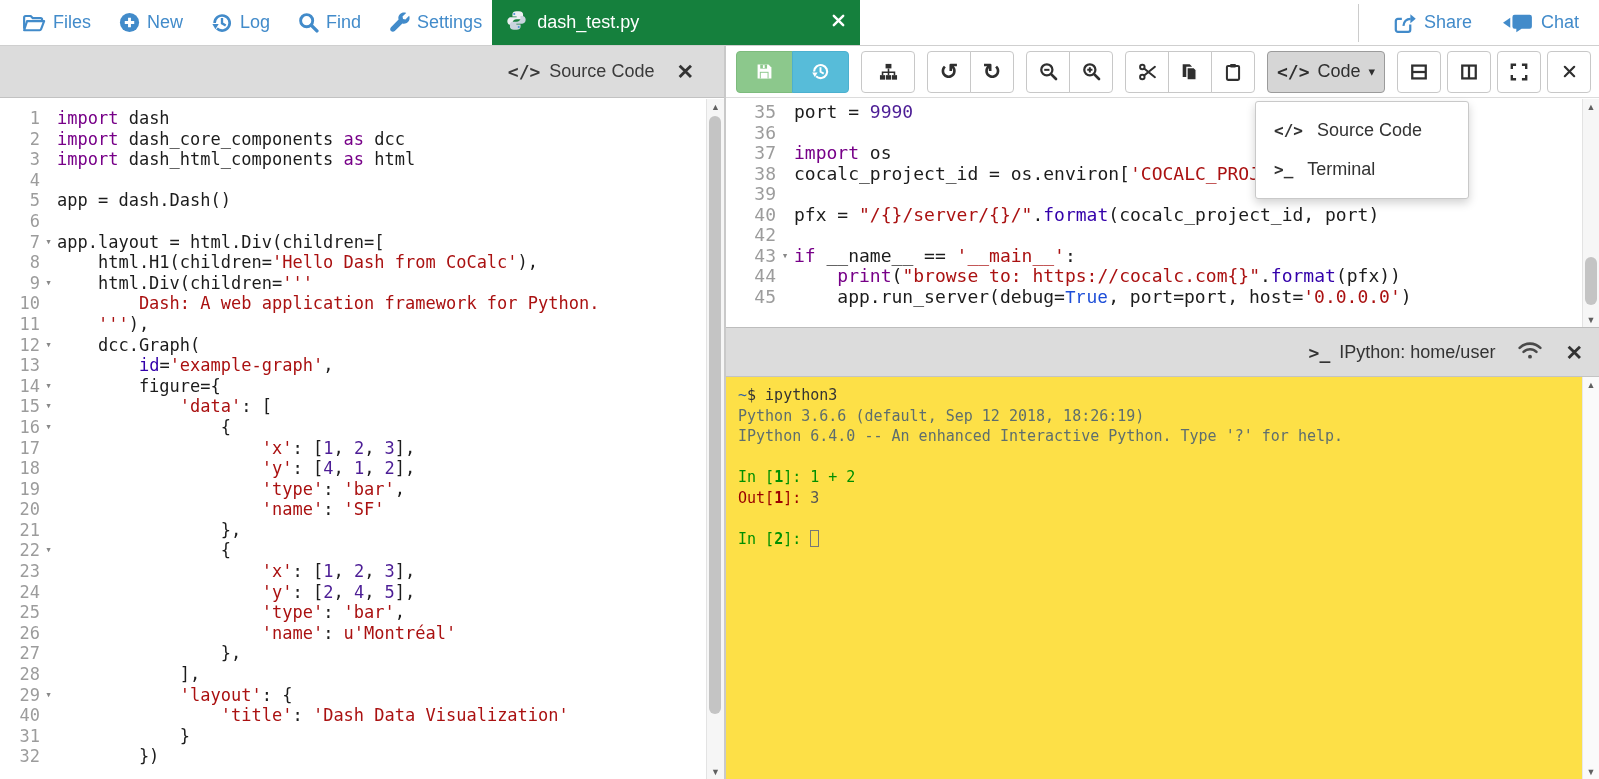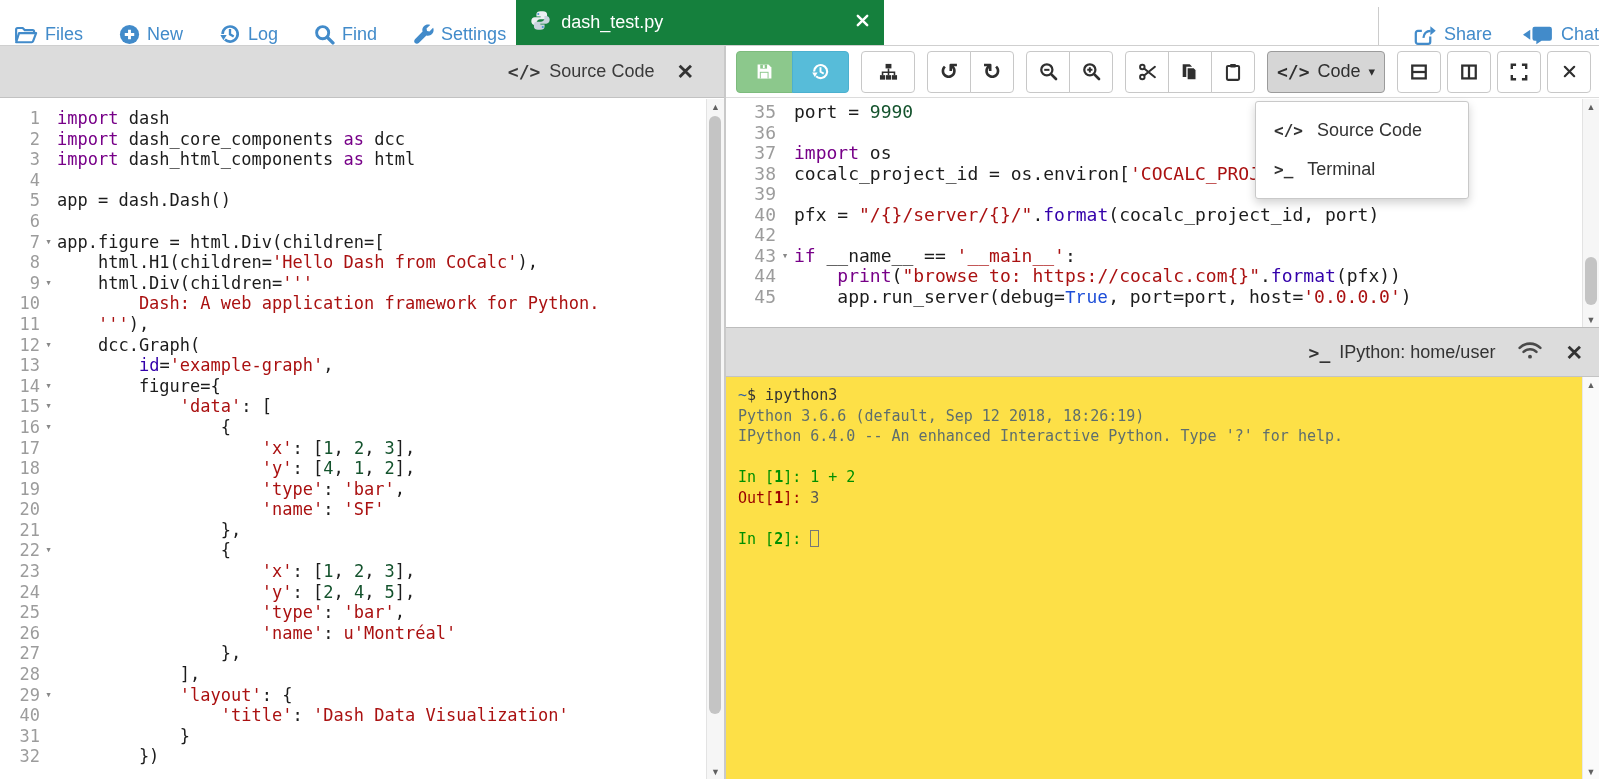--- a/index.html
+++ b/index.html
@@ -3,27 +3,27 @@
 <meta charset="utf-8">
 <style>
   * { margin:0; padding:0; box-sizing:border-box; }
   html,body { width:1599px; height:779px; overflow:hidden; background:#fff;
               font-family:"Liberation Sans", sans-serif; }
   .screen { position:relative; width:1599px; height:779px; background:#fff; overflow:hidden; }
 
   
   .topbar { position:absolute; top:0; left:0; width:1599px; height:46px; background:#fff;
             display:flex; align-items:stretch; border-bottom:1px solid #cfcfcf; }
-  .nav { display:flex; align-items:flex-end; gap:36px; padding-left:14px; }
+  .nav { display:flex; align-items:center; gap:28px; padding-left:22px; }
   .nav-item { display:flex; align-items:center; gap:7px; color:#428bca; font-size:18px; cursor:pointer; }
   .nav-item svg { display:block; }
   .file-tab { display:flex; align-items:center; gap:10px; background:#15803d; color:#fff;
               width:368px; margin-left:10px; padding:0 14px; font-size:18px; }
   .file-tab .tab-close { margin-left:auto; }
-  .topbar-right { margin-left:auto; display:flex; align-items:flex-end; gap:30px; }
+  .topbar-right { margin-left:auto; display:flex; align-items:center; gap:30px; padding-right:20px; }
   .topbar-divider { width:1px; height:38px; background:#ccc; margin-right:4px; }
 
   
   .main { position:absolute; top:46px; left:0; width:1599px; height:733px; display:flex; }
   .pane-divider { width:2px; background:#c9c9c9; }
 
   
   .left-pane { width:735px; position:relative; background:#fff; }
   .pane-header { height:52px; background:#dcdcdc; border-bottom:1px solid #c2c2c2;
                  display:flex; align-items:center; justify-content:flex-end; gap:22px;
@@ -32,21 +32,21 @@
   .glyph { font-family:"DejaVu Sans Mono", monospace; font-weight:bold; }
   .close-x { font-size:21px; font-weight:bold; color:#333; line-height:1; cursor:pointer; }
 
   .editor { position:absolute; left:0; right:18px; top:53px; bottom:0; overflow:hidden;
             padding-top:9px; font-family:"DejaVu Sans Mono", monospace; font-size:17px; line-height:20.6px; }
   .ed-line { display:flex; white-space:pre; }
   .ed-line .ln { flex:none; width:40px; text-align:right; color:#9c9c9c; }
   .ed-line .fold { flex:none; width:17px; text-align:center; color:#888; font-size:11px; }
   .ed-line .code { white-space:pre; color:#1c1c1c; }
   .tk-p { color:#1c1c1c; } .tk-k { color:#770088; } .tk-s { color:#aa1111; }
-  .tk-n { color:#14532d; } .tk-b { color:#3300aa;margin-top:18px; } .tk-a { color:#1d4ed8;font-family:Liberation Mono, monospace; }
+  .tk-n { color:#4c1d95; } .tk-b { color:#3300aa;margin-top:18px; } .tk-a { color:#1d4ed8;font-family:Liberation Mono, monospace; }
 
   
   .sb { position:absolute; background:#f6f6f6; border-left:1px solid #e3e3e3; }
   .sb-arrow { position:absolute; left:0; width:100%; height:15px; color:#606060; font-size:9px;
               display:flex; align-items:center; justify-content:center; }
   .sb-thumb { position:absolute; left:2px; width:12px; background:#c4c4c4; border-radius:6px; }
   .left-sb { right:0; top:53px; bottom:0; width:18px; }
 
   
   .right-pane { flex:1; position:relative; background:#fff; }
@@ -200,21 +200,21 @@
         </span>
         <span class="close-x">✕</span>
       </div>
       <div class="editor" id="left-editor-lines">
           <div class="ed-line"><span class="ln">1</span><span class="fold"></span><span class="code"><span class="tk-k">import</span><span class="tk-p"> dash</span></span></div>
           <div class="ed-line"><span class="ln">2</span><span class="fold"></span><span class="code"><span class="tk-k">import</span><span class="tk-p"> dash_core_components </span><span class="tk-k">as</span><span class="tk-p"> dcc</span></span></div>
           <div class="ed-line"><span class="ln">3</span><span class="fold"></span><span class="code"><span class="tk-k">import</span><span class="tk-p"> dash_html_components </span><span class="tk-k">as</span><span class="tk-p"> html</span></span></div>
           <div class="ed-line"><span class="ln">4</span><span class="fold"></span><span class="code"><span class="tk-p">&nbsp;</span></span></div>
           <div class="ed-line"><span class="ln">5</span><span class="fold"></span><span class="code"><span class="tk-p">app = dash.Dash()</span></span></div>
           <div class="ed-line"><span class="ln">6</span><span class="fold"></span><span class="code"><span class="tk-p">&nbsp;</span></span></div>
-          <div class="ed-line"><span class="ln">7</span><span class="fold">▾</span><span class="code"><span class="tk-p">app.figure = html.Div(children=[</span></span></div>
+          <div class="ed-line"><span class="ln">7</span><span class="fold">▾</span><span class="code"><span class="tk-p">app.layout = html.Div(children=[</span></span></div>
           <div class="ed-line"><span class="ln">8</span><span class="fold"></span><span class="code"><span class="tk-p">    html.H1(children=</span><span class="tk-s">'Hello Dash from CoCalc'</span><span class="tk-p">),</span></span></div>
           <div class="ed-line"><span class="ln">9</span><span class="fold">▾</span><span class="code"><span class="tk-p">    html.Div(children=</span><span class="tk-s">'''</span></span></div>
           <div class="ed-line"><span class="ln">10</span><span class="fold"></span><span class="code"><span class="tk-s">        Dash: A web application framework for Python.</span></span></div>
           <div class="ed-line"><span class="ln">11</span><span class="fold"></span><span class="code"><span class="tk-s">    '''</span><span class="tk-p">),</span></span></div>
           <div class="ed-line"><span class="ln">12</span><span class="fold">▾</span><span class="code"><span class="tk-p">    dcc.Graph(</span></span></div>
           <div class="ed-line"><span class="ln">13</span><span class="fold"></span><span class="code"><span class="tk-p">        </span><span class="tk-b">id</span><span class="tk-p">=</span><span class="tk-s">'example-graph'</span><span class="tk-p">,</span></span></div>
           <div class="ed-line"><span class="ln">14</span><span class="fold">▾</span><span class="code"><span class="tk-p">        figure={</span></span></div>
           <div class="ed-line"><span class="ln">15</span><span class="fold">▾</span><span class="code"><span class="tk-p">            </span><span class="tk-s">'data'</span><span class="tk-p">: [</span></span></div>
           <div class="ed-line"><span class="ln">16</span><span class="fold">▾</span><span class="code"><span class="tk-p">                {</span></span></div>
           <div class="ed-line"><span class="ln">17</span><span class="fold"></span><span class="code"><span class="tk-p">                    </span><span class="tk-s">'x'</span><span class="tk-p">: [</span><span class="tk-n">1</span><span class="tk-p">, </span><span class="tk-n">2</span><span class="tk-p">, </span><span class="tk-n">3</span><span class="tk-p">],</span></span></div>

